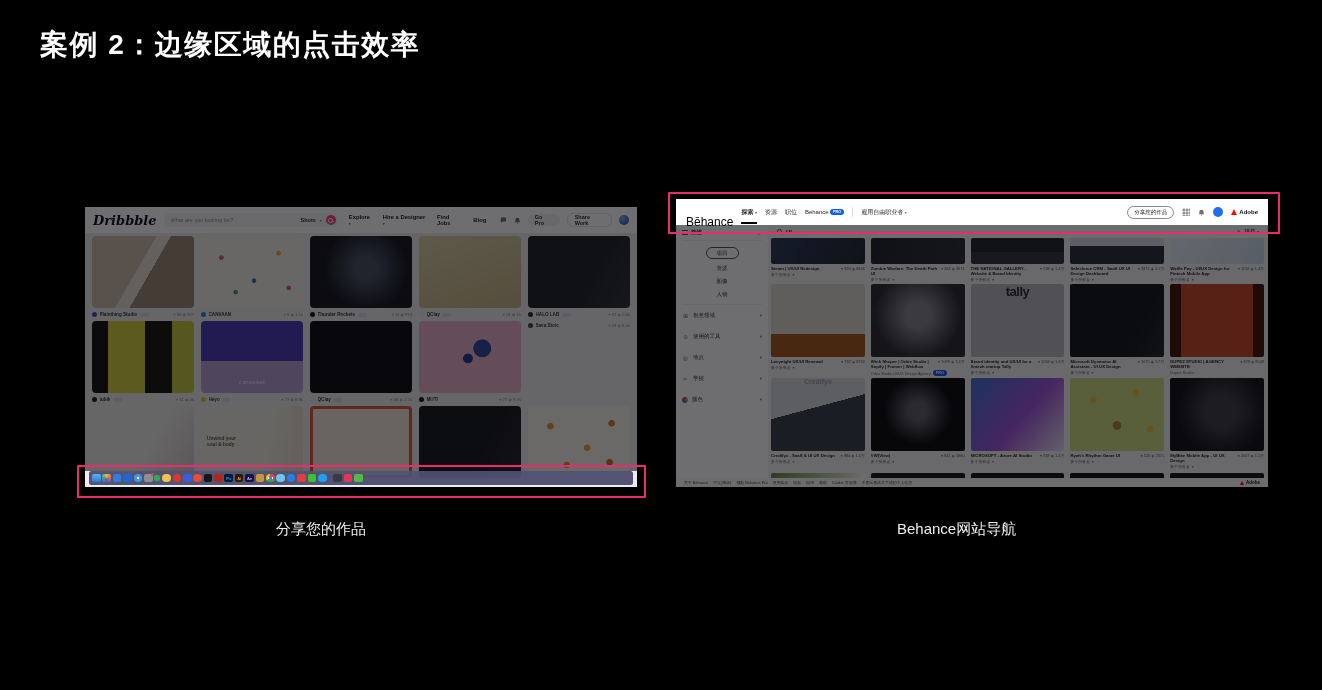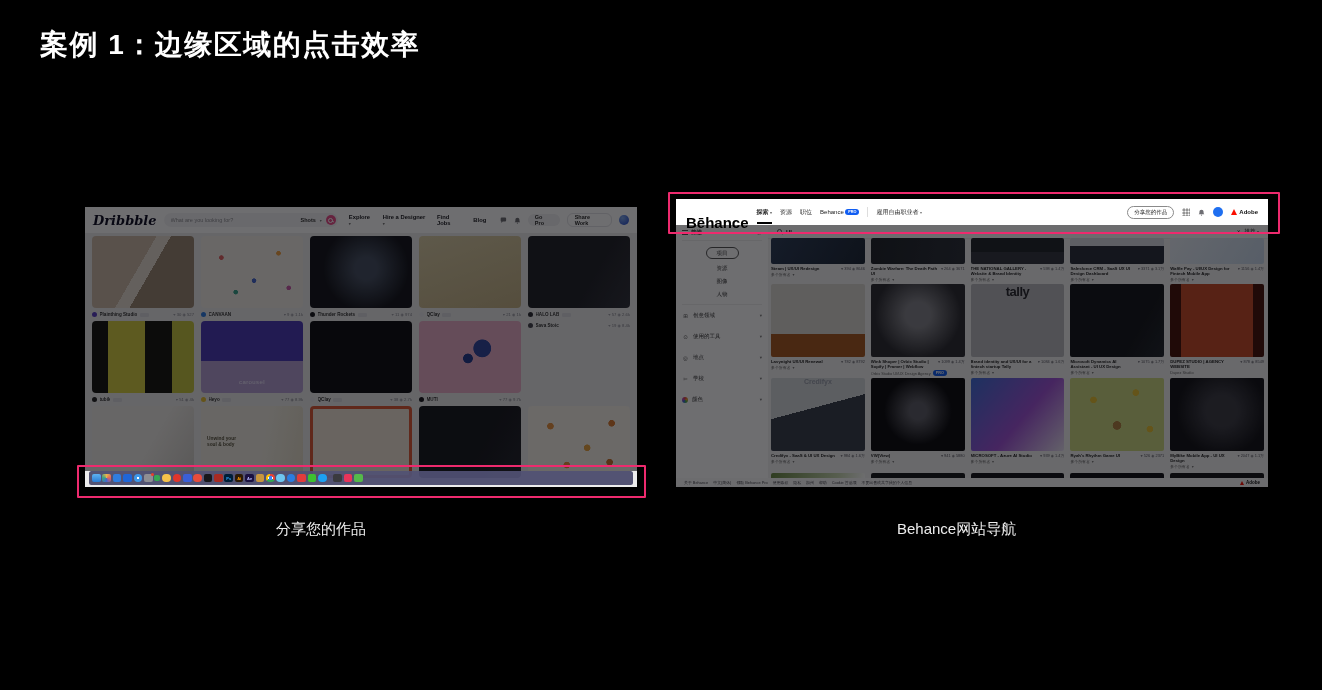--- a/index.html
+++ b/index.html
@@ -94,21 +94,21 @@
   .dk22{background:#3ec130;}
   .dk23{background:#1da1f2;border-radius:50%;}
   .dk24{background:#3a3a3e;margin-left:5px;}
   .dk25{background:#e8345a;}
   .dk26{background:#55b94a;}
 
   
   #behance{left:676px;top:199px;width:592px;height:288px;background:#ececec;}
   #behance .dim{top:26px;bottom:0;z-index:2;}
   .bh-nav{height:26px;background:#fff;display:flex;align-items:center;gap:8px;padding:0 10px;position:relative;z-index:3;font-size:6px;color:#222;}
-  .bh-logo{font-weight:bold;font-size:15px;color:#000;margin-top:20px;}
+  .bh-logo{font-weight:normal;font-size:12px;color:#000;margin-top:20px;}
   .bh-item{display:flex;align-items:center;gap:1.5px;white-space:nowrap;}
   .bh-item.active{position:relative;font-weight:bold;}
   .bh-item.active::after{content:"";position:absolute;left:0;right:0;bottom:-7px;height:1.8px;background:#000;}
   .pro-badge{background:#105df2;color:#fff;font-size:3.8px;font-weight:bold;border-radius:5px;padding:1px 3px;}
   .bh-div{width:1px;height:10px;background:#ddd;}
   .bh-share{border:1px solid #8a8a8a;border-radius:9px;padding:2px 6px;font-size:5.5px;color:#222;white-space:nowrap;}
   .bh-apps{width:8px;height:8px;background-image:radial-gradient(#2a2a2a 0.9px,transparent 1.1px);background-size:3px 3px;background-position:0.5px 0.5px;}
   .bh-av{width:10px;height:10px;border-radius:50%;background:#1f6ff0;}
   .adobe{display:flex;align-items:center;gap:2px;font-size:6px;font-weight:bold;color:#111;}
   .adobe-mark{width:0;height:0;border-left:3.5px solid transparent;border-right:3.5px solid transparent;border-bottom:6px solid #fa0f00;}
@@ -156,21 +156,21 @@
   .bv12{background:radial-gradient(circle at 50% 45%,#5e5e66 0 14%,#0a0a0d 55%);}
   .bv13{background:linear-gradient(130deg,#3f6fd8,#a052d8 55%,#e6e0f0);}
   .bv14{background-color:#cdd880;background-image:radial-gradient(circle at 25% 30%,#e8c030 3px,transparent 3.6px),radial-gradient(circle at 70% 20%,#e8c030 3px,transparent 3.6px),radial-gradient(circle at 50% 65%,#b08040 4px,transparent 4.6px),radial-gradient(circle at 85% 70%,#e8c030 3px,transparent 3.6px);}
   .bv15{background:radial-gradient(circle at 55% 45%,#3c3c44 0 24%,#121216 68%);}
   .bv16{background:linear-gradient(100deg,#6a8a44,#c8d8b0 70%,#fff);}
   .bv17{background:#17181c;} .bv18{background:#141418;} .bv19{background:#101014;} .bv20{background:#16161a;}
 </style>
 </head>
 <body>
 
-<div class="slide-title">案例 1：边缘区域的点击效率</div>
+<div class="slide-title">案例 2：边缘区域的点击效率</div>
 <div class="caption" id="cap-left">分享您的作品</div>
 <div class="caption" id="cap-right">Behance网站导航</div>
 
 <div class="shot" id="dribbble">
   <div class="dr-header">
     <span class="dr-logo">Dribbble</span>
     <span class="dr-search">
       <span class="ph">What are you looking for?</span>
       <span class="dr-shots">Shots</span>
       <span class="chev">▾</span>

